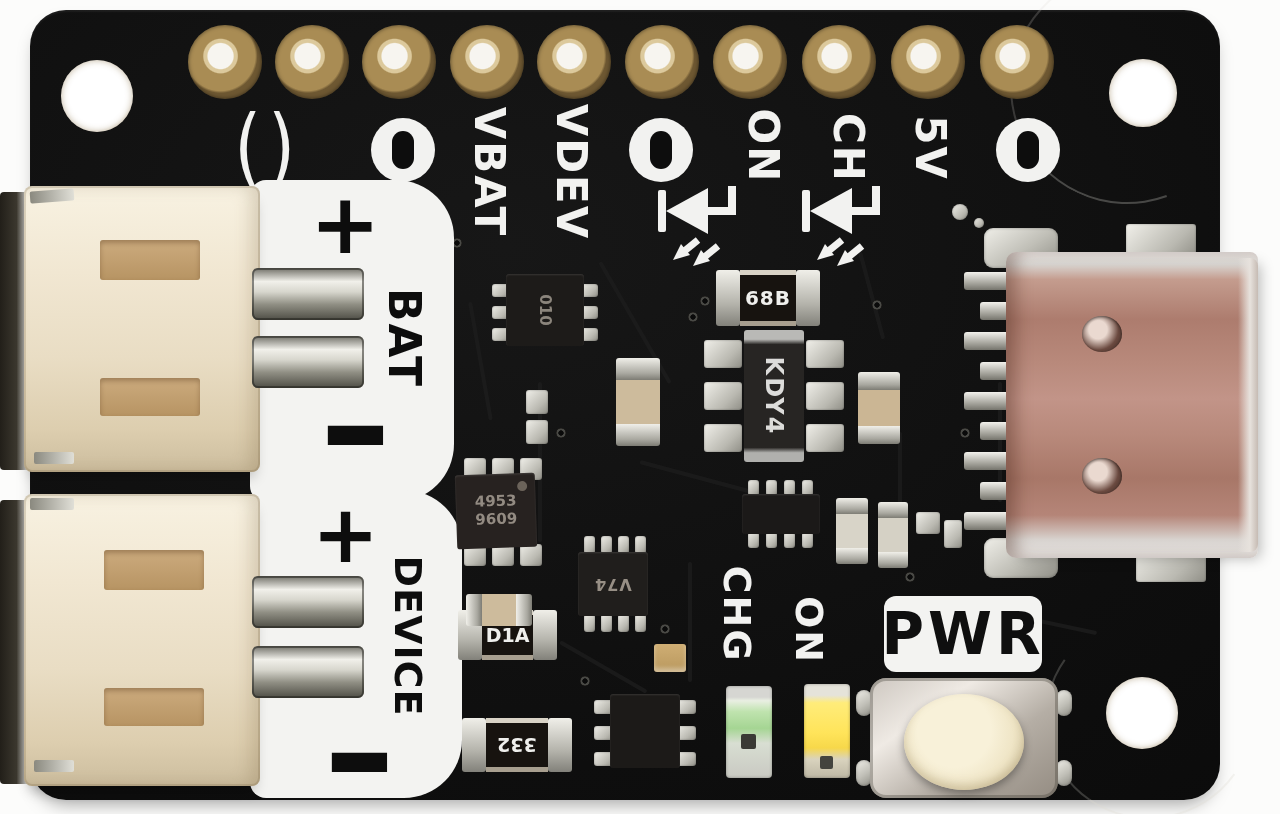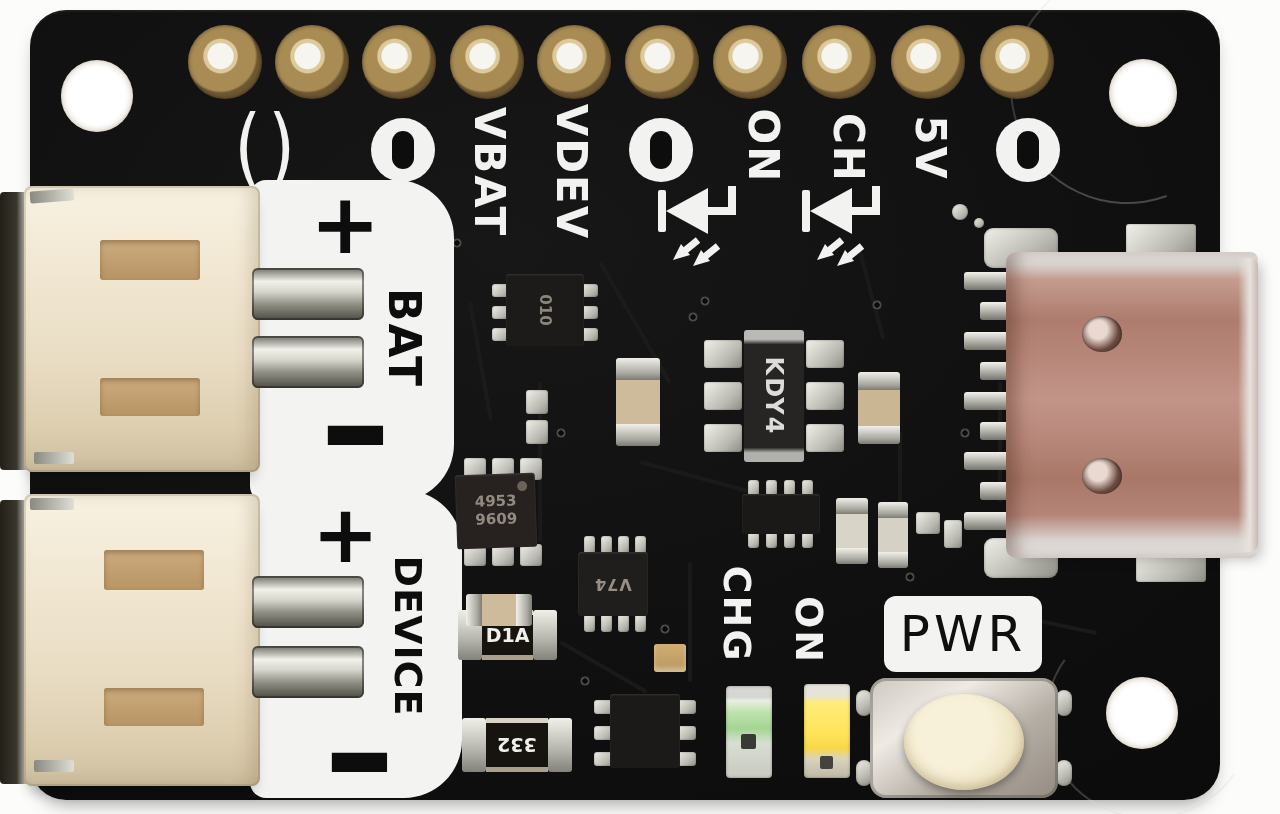--- a/index.html
+++ b/index.html
@@ -183,20 +183,27 @@
   <div class="lead" style="left:980px;top:482px;width:34px;height:18px;"></div>
   <div class="lead" style="left:964px;top:512px;width:48px;height:18px;"></div>
   <div class="abs" style="left:1006px;top:252px;width:252px;height:306px;border-radius:10px 8px 8px 10px;
        background:linear-gradient(180deg,#f1efec 0%,#d9d6d2 4%,#c49c8e 9%,#ad7c6e 22%,#b8897b 36%,#c29488 48%,#b8897b 60%,#a87768 74%,#b58578 86%,#d8d3cf 94%,#efedea 100%);
        box-shadow:inset 10px 0 16px rgba(60,25,15,.35), inset -8px 0 14px rgba(255,255,255,.22), 8px 6px 14px -6px rgba(0,0,0,.28);"></div>
   <div class="abs" style="left:1238px;top:258px;width:20px;height:294px;border-radius:0 8px 8px 0;
        background:linear-gradient(90deg,rgba(255,255,255,0),#e7e2dd 60%,#c6bbb3);"></div>
   <div class="dimple" style="left:1082px;top:316px;width:40px;height:36px;"></div>
   <div class="dimple" style="left:1082px;top:458px;width:40px;height:36px;"></div>
 
+  <div class="res" style="left:716px;top:270px;width:104px;height:56px;">
+    <div class="rescap"></div>
+    <div class="resmid" style="font-size:20px;letter-spacing:1px;">
+      <span>68B</span>
+    </div>
+    <div class="rescap"></div>
+  </div>
 
   <div class="pad" style="left:492px;top:284px;width:18px;height:13px;"></div>
   <div class="pad" style="left:492px;top:306px;width:18px;height:13px;"></div>
   <div class="pad" style="left:492px;top:328px;width:18px;height:13px;"></div>
   <div class="pad" style="left:580px;top:284px;width:18px;height:13px;"></div>
   <div class="pad" style="left:580px;top:306px;width:18px;height:13px;"></div>
   <div class="pad" style="left:580px;top:328px;width:18px;height:13px;"></div>
   <div class="icbody" style="left:506px;top:274px;width:78px;height:72px;">
     <span class="vt" style="left:4px;top:27px;width:70px;height:18px;line-height:18px;font-size:15px;color:#8b857c;font-weight:bold;">010</span>
   </div>
@@ -310,21 +317,21 @@
        box-shadow:inset 0 0 3px rgba(0,0,0,.35);">
     <div class="abs" style="left:15px;top:48px;width:15px;height:15px;background:#3a3a35;border-radius:2px;"></div>
   </div>
   <div class="abs" style="left:804px;top:684px;width:46px;height:94px;border-radius:4px;
        background:linear-gradient(180deg,#e5e3da 0 12%,#ffec7a 20%,#ffe45a 52%,#f7d84a 68%,#d9d3be 80%,#bdb7a4 100%);
        box-shadow:inset 0 0 3px rgba(0,0,0,.35);">
     <div class="abs" style="left:16px;top:72px;width:13px;height:13px;background:#44443e;border-radius:2px;"></div>
   </div>
 
   <div class="abs" style="left:884px;top:596px;width:158px;height:76px;background:#f3f3f1;border-radius:12px;display:flex;align-items:center;justify-content:center;">
-    <span style="font-size:50px;font-weight:400;letter-spacing:4px;color:#0f0f0f;">PWR</span>
+    <span style="font-size:58px;font-weight:700;letter-spacing:4px;color:#0f0f0f;">PWR</span>
   </div>
   <div class="tab" style="left:856px;top:690px;width:16px;height:26px;"></div>
   <div class="tab" style="left:1056px;top:690px;width:16px;height:26px;"></div>
   <div class="tab" style="left:856px;top:760px;width:16px;height:26px;"></div>
   <div class="tab" style="left:1056px;top:760px;width:16px;height:26px;"></div>
   <div class="abs" style="left:870px;top:678px;width:188px;height:120px;border-radius:16px;
        background:linear-gradient(145deg,#cdc7c0 0%,#efeae4 30%,#b5aea5 62%,#948c82 100%);
        box-shadow:inset 0 0 0 3px rgba(70,65,58,.35);"></div>
   <div class="abs" style="left:904px;top:694px;width:120px;height:96px;border-radius:50%;
        background:radial-gradient(circle at 42% 38%,#f8f1d9 0 40%,#efe5c6 65%,#d6c9a5 90%,#c3b48f 100%);

